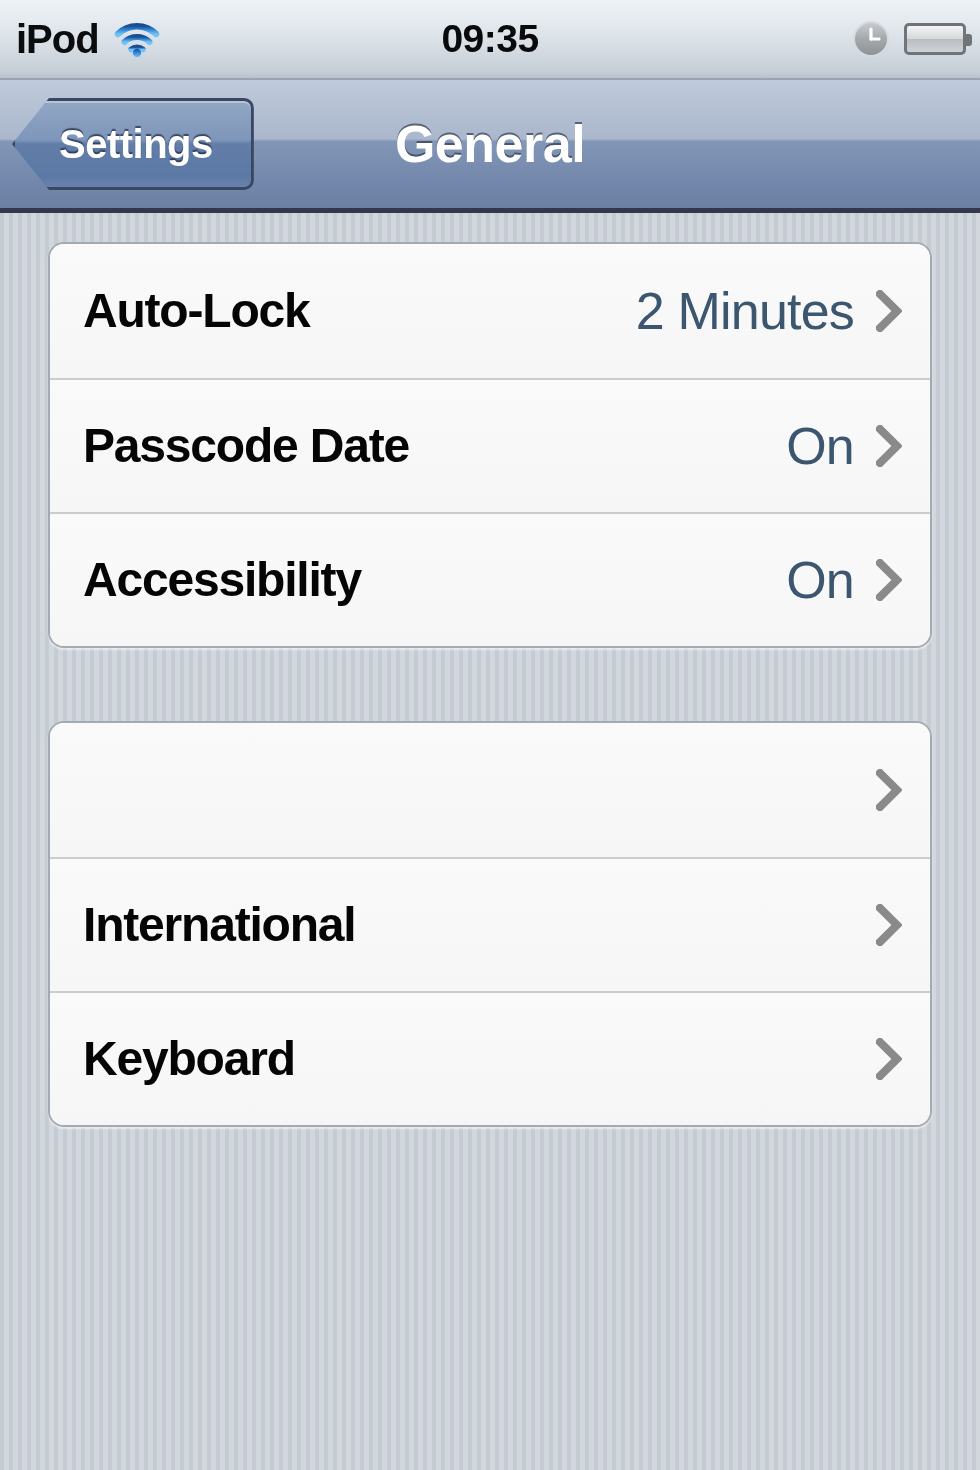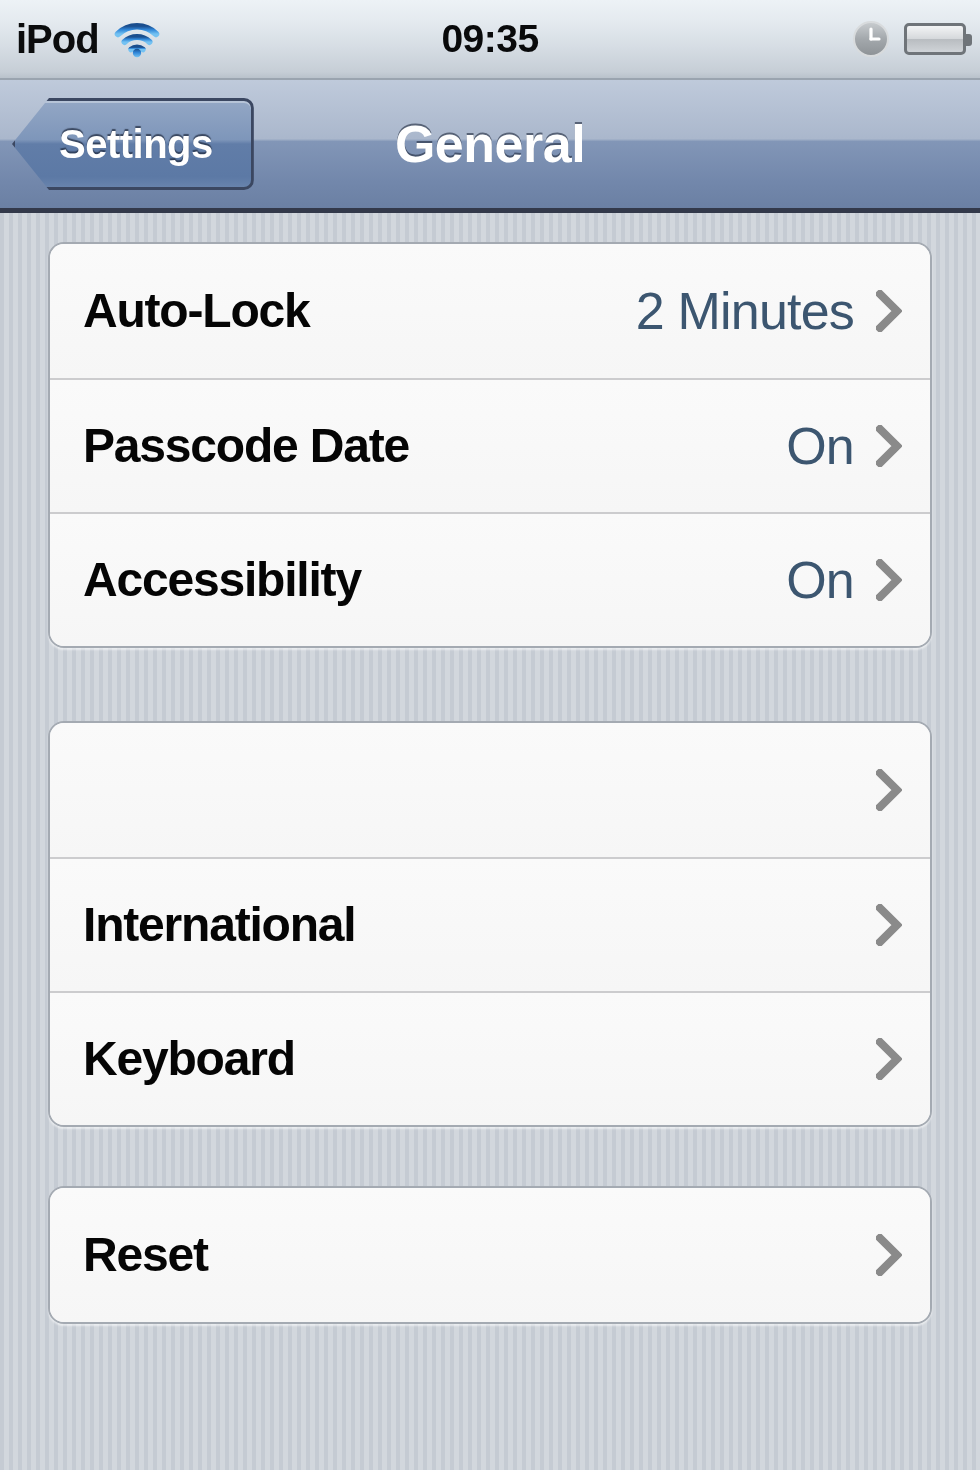--- a/index.html
+++ b/index.html
@@ -357,26 +357,15 @@
           <span class="row-value"></span>
           <svg class="chevron" viewBox="0 0 26 42">
             <polyline points="4,4 21,21 4,38" fill="none" stroke="#8a8a8a" stroke-width="8" stroke-linecap="square" stroke-linejoin="miter"></polyline>
           </svg>
         </span>
       </div>
     </div>
 
     <div class="group-spacer-3"></div>
 
-    <div class="group">
-      <div class="row">
-        <span class="row-label">Reset</span>
-        <span class="row-right">
-          <span class="row-value"></span>
-          <svg class="chevron" viewBox="0 0 26 42">
-            <polyline points="4,4 21,21 4,38" fill="none" stroke="#8a8a8a" stroke-width="8" stroke-linecap="square" stroke-linejoin="miter"></polyline>
-          </svg>
-        </span>
-      </div>
-    </div>
 
   </div>
 </div>
 
 </body></html>

